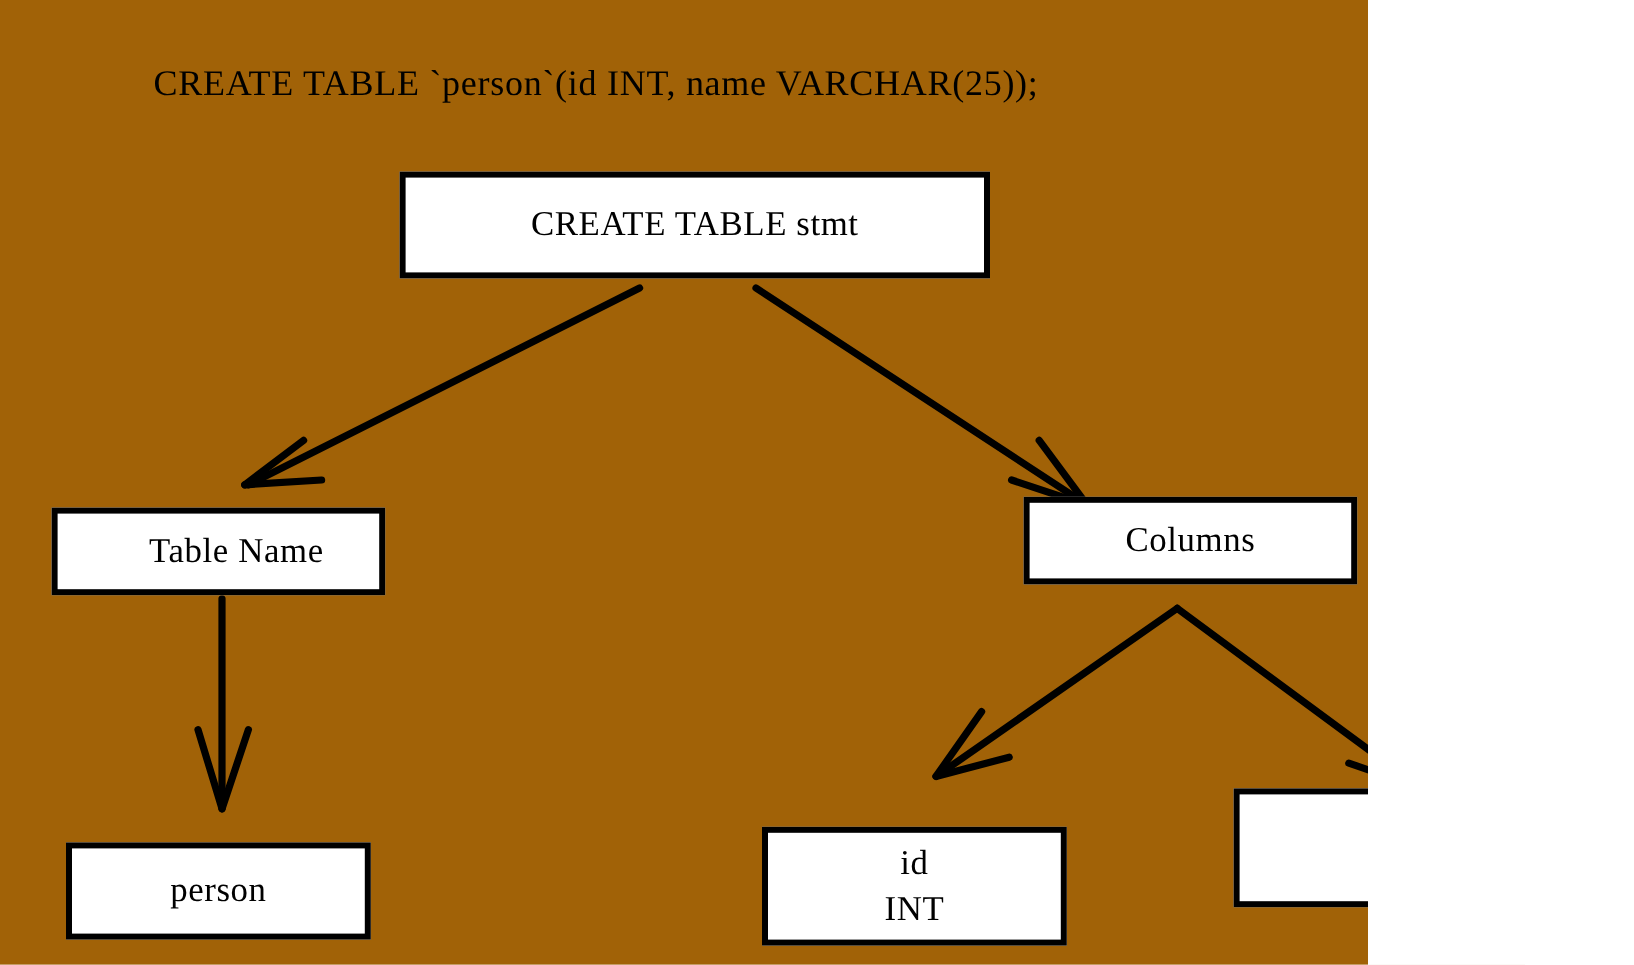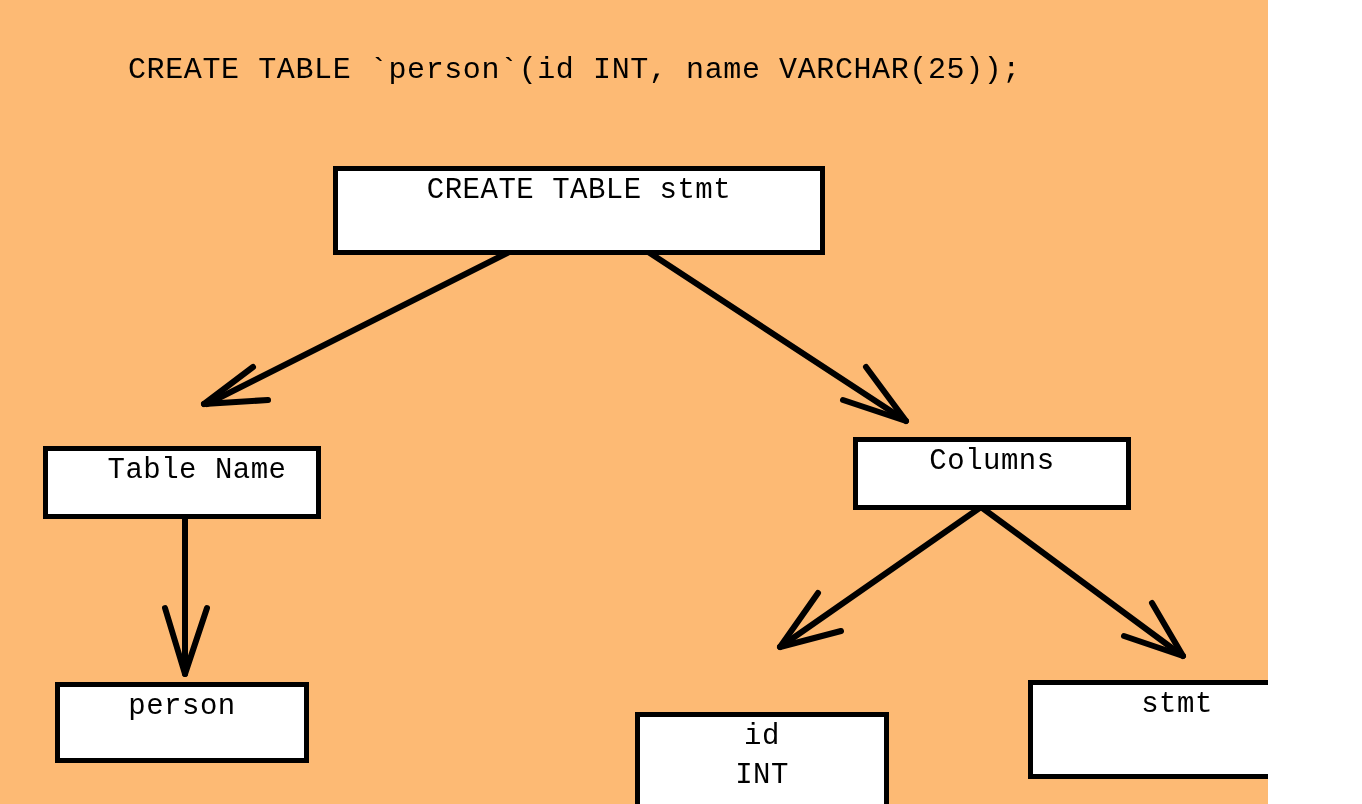--- a/index.html
+++ b/index.html
@@ -3,25 +3,25 @@
 <meta charset="utf-8">
 <title>CREATE TABLE parse tree</title>
 <style>
   html, body {
     margin: 0;
     padding: 0;
     background: #ffffff;
   }
   #canvas {
     position: relative;
-    width: 1268px;
+    width: 1140px;
     height: 804px;
-    background: #fdba74;
+    background: #a16207;
     overflow: hidden;
-    font-family: Liberation Mono, monospace;
+    font-family: Liberation Serif, serif;
     color: #000000;
   }
   #edges {
     position: absolute;
     left: 0;
     top: 0;
     width: 1362px;
     height: 804px;
     pointer-events: none;
   }
@@ -36,35 +36,35 @@
     color: #000000;
   }
   .node {
     position: absolute;
     box-sizing: border-box;
     border: 5px solid #000000;
     background: #ffffff;
     display: flex;
     flex-direction: column;
     align-items: center;
+    justify-content: center;
     text-align: center;
     font-size: 29px;
     line-height: 39px;
     letter-spacing: 0.5px;
     white-space: pre;
     z-index: 2;
-    margin-top: 23px;
   }
   .node .line { display: block; }
 
   
   #node-root      { left: 333px;  top: 143px; width: 492px; height: 89px;  }
   #node-tablename { left: 43px;   top: 423px; width: 278px; height: 73px; padding-left: 30px;  }
   #node-columns   { left: 853px;  top: 414px; width: 278px; height: 73px;  }
-  #node-person    { left: 55px;   top: 659px; width: 254px; height: 81px;  }
+  #node-person    { left: 55px;   top: 702px; width: 254px; height: 81px;  }
   #node-col-id    { left: 635px;  top: 689px; width: 254px; height: 99px;  }
   #node-col-name  { left: 1028px; top: 657px; width: 298px; height: 99px;  }
 </style>
 </head>
 <body>
 
 <div id="canvas">
 
   <div class="sql-caption">CREATE TABLE `person`(id INT, name VARCHAR(25));</div>
 

